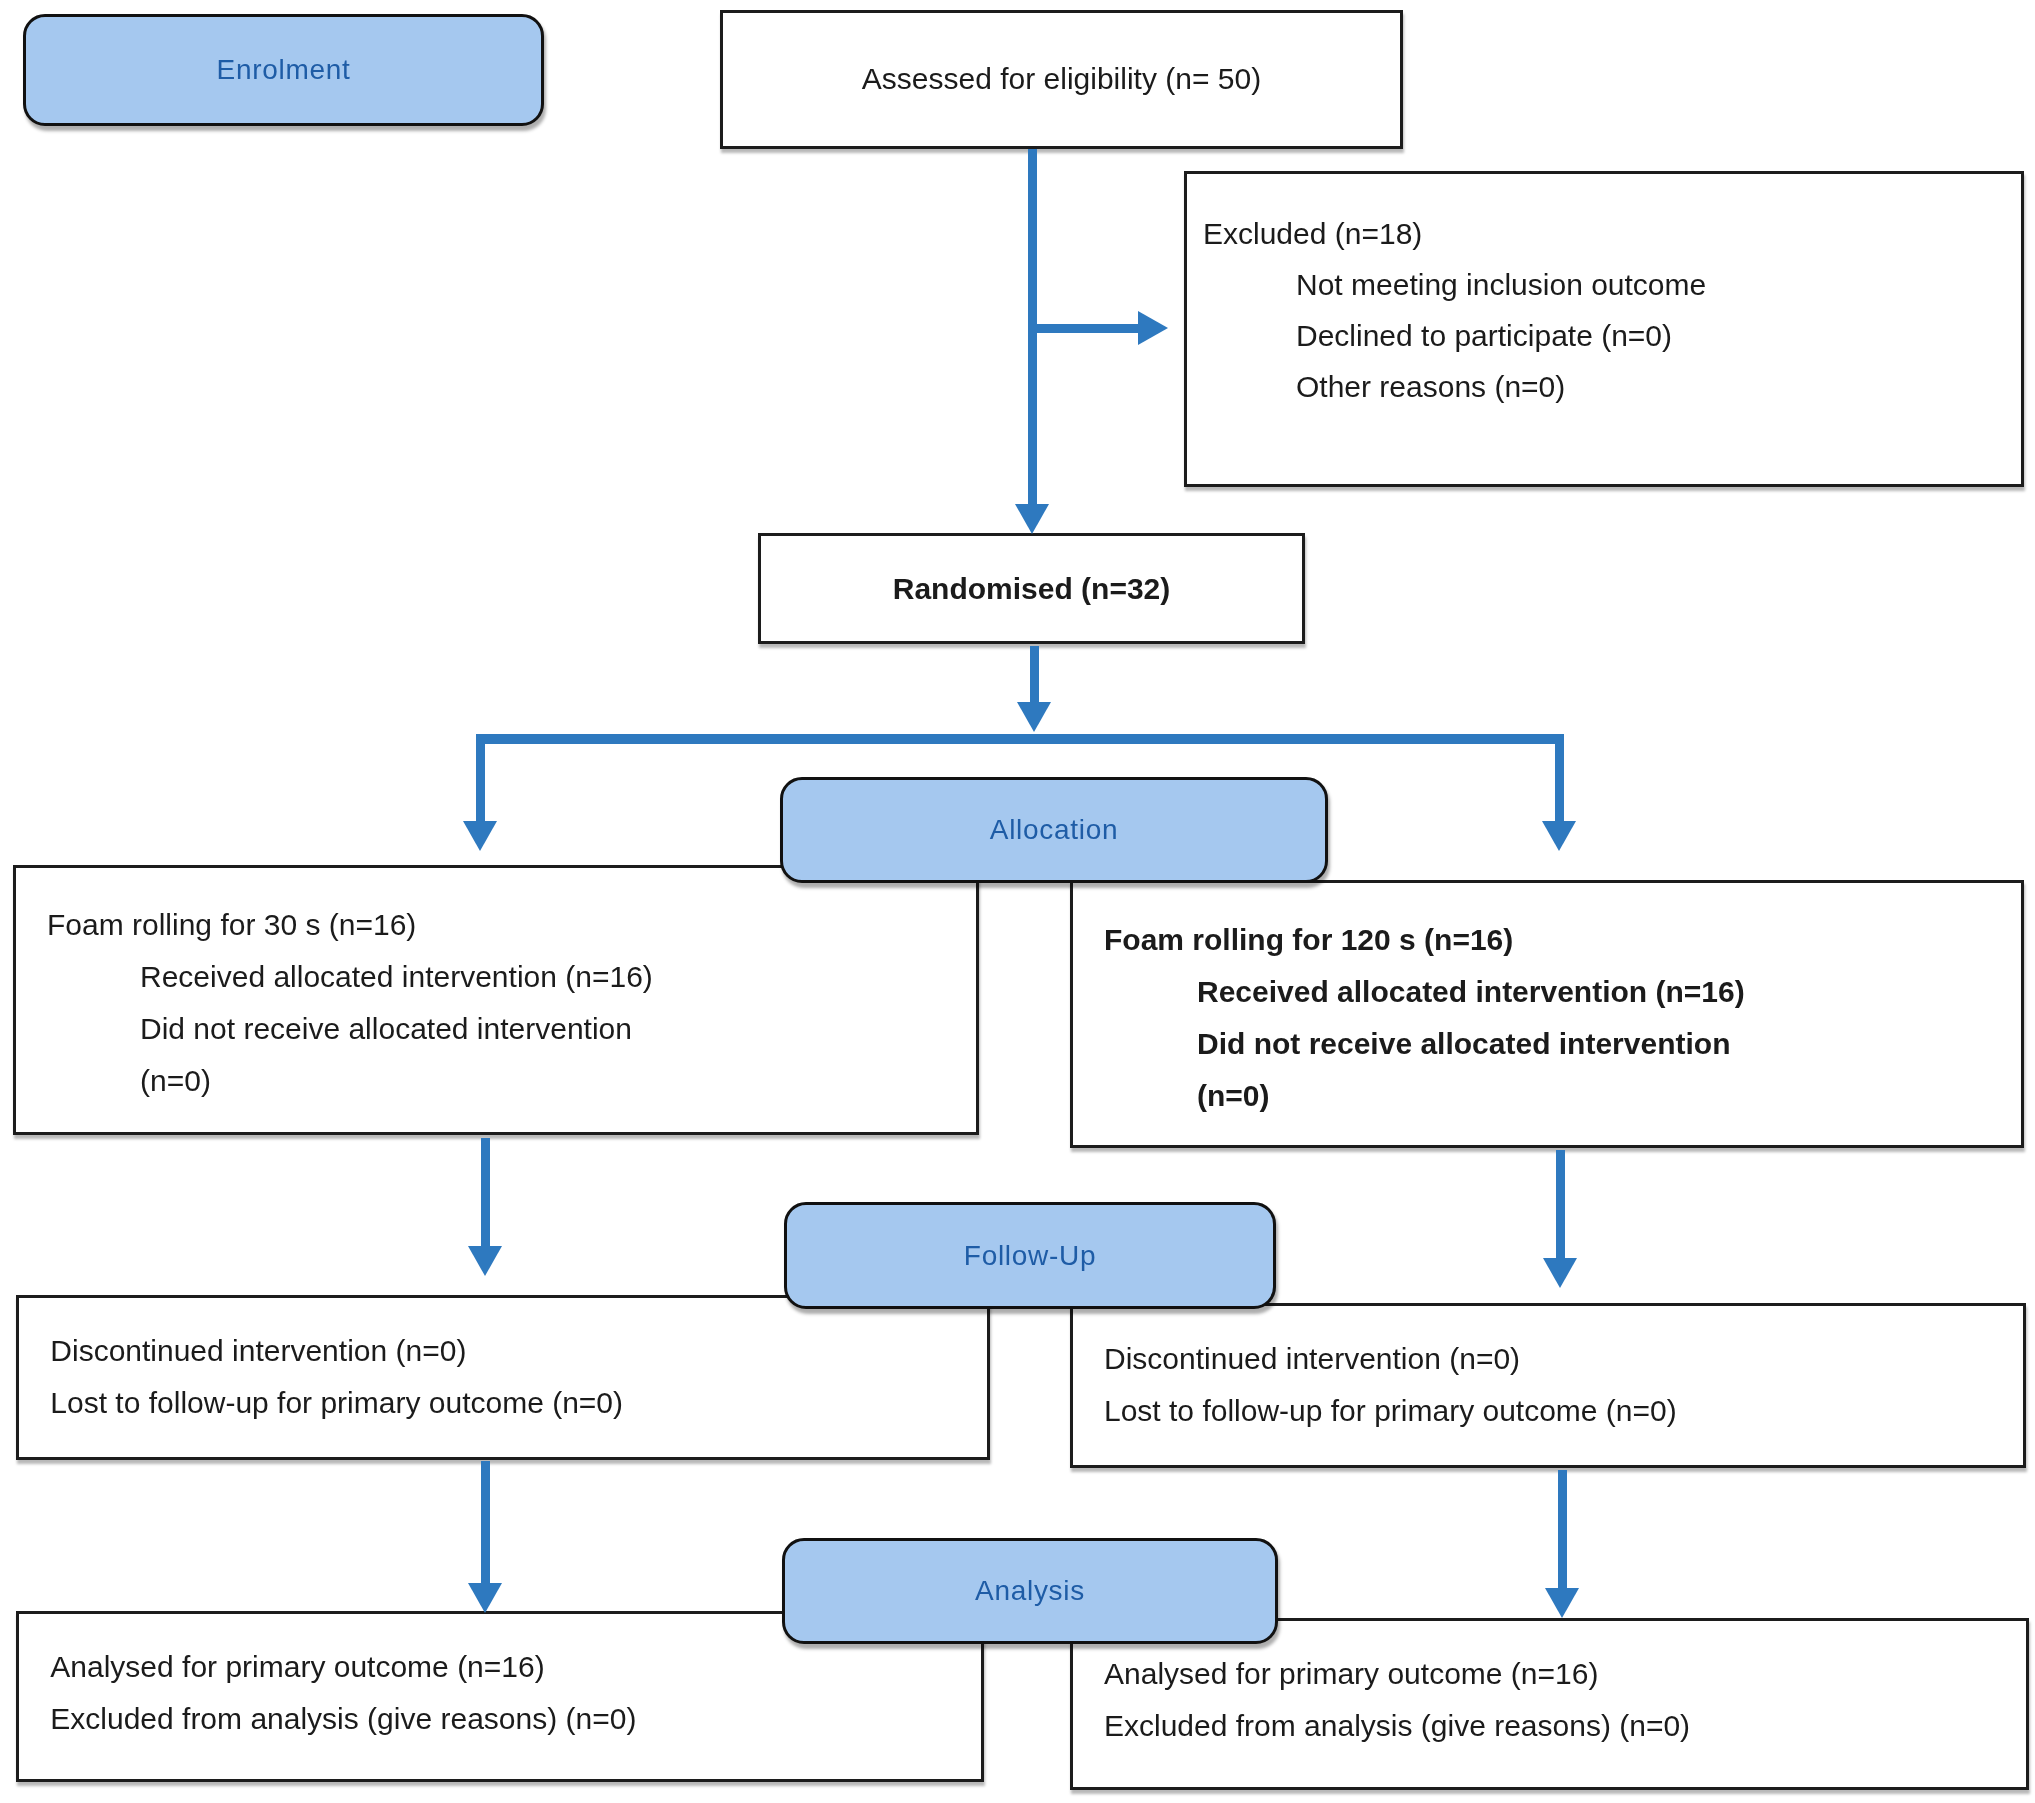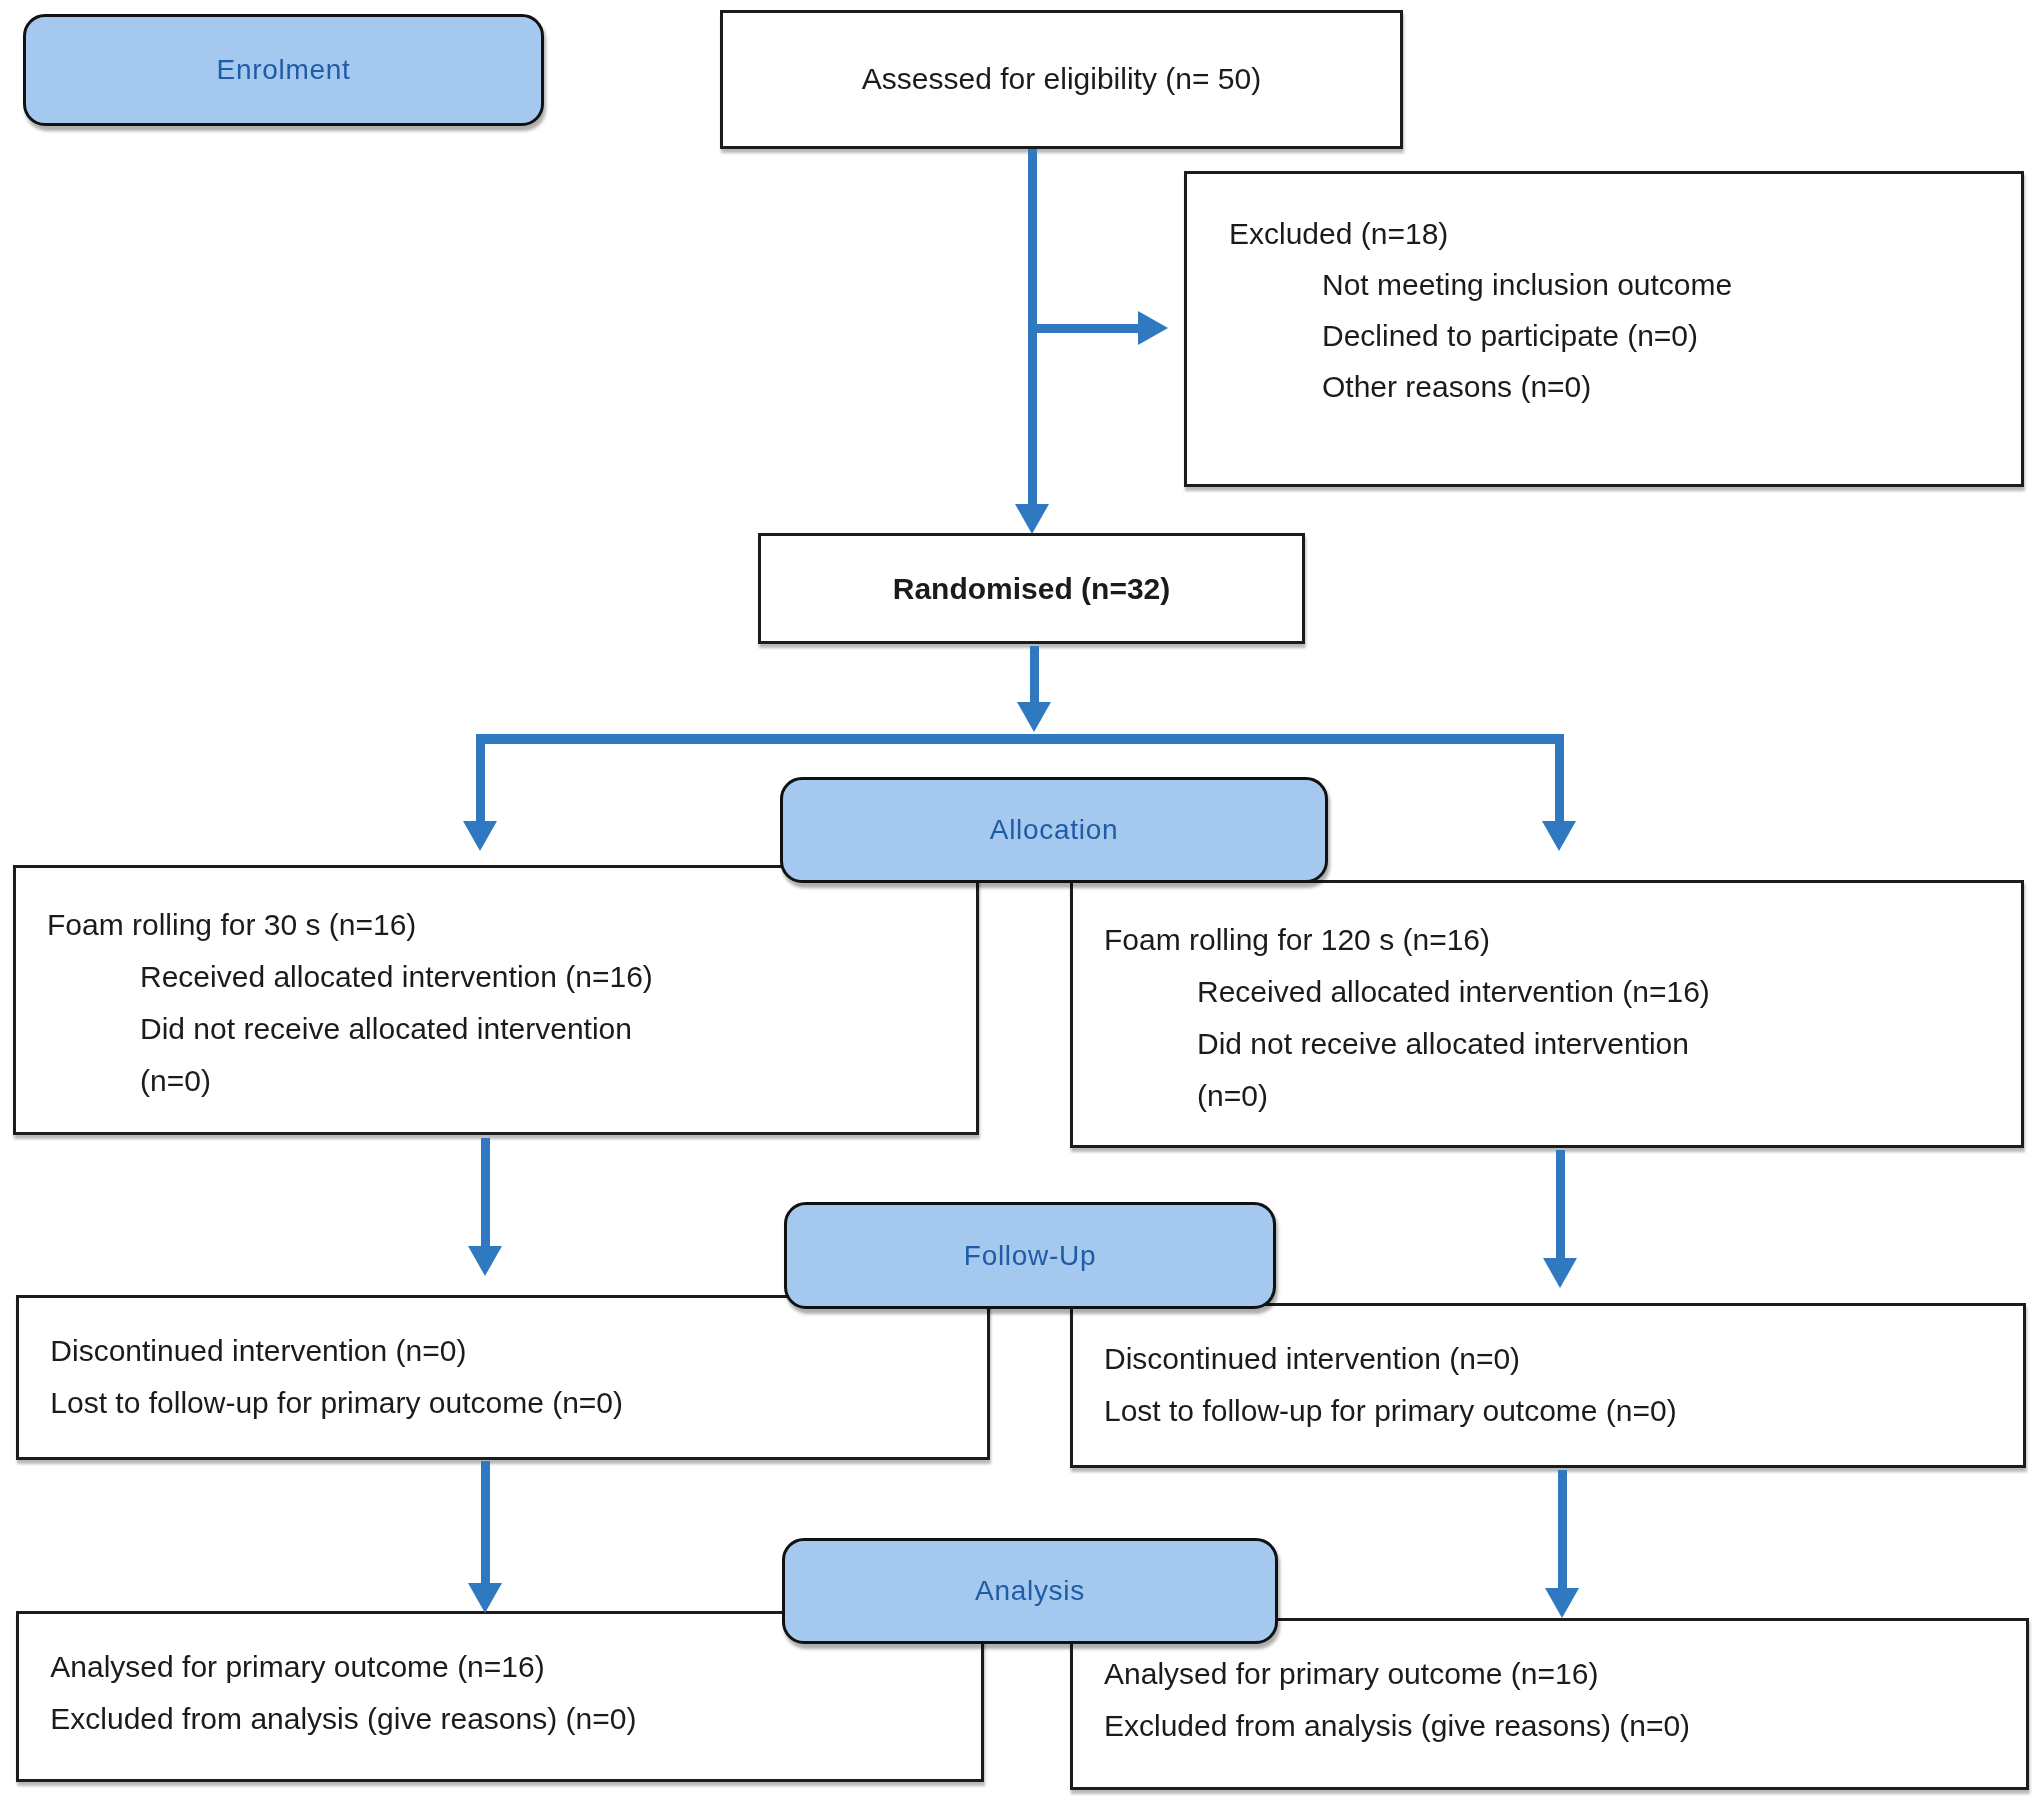--- a/index.html
+++ b/index.html
@@ -48,21 +48,21 @@
     <span>Assessed for eligibility (n= 50)</span>
   </div>
 
   <div class="shaft-v" style="left:1028px; top:149px; height:357px;"></div>
   <div class="head-down" style="left:1015px; top:504px;"></div>
 
   <div class="shaft-h" style="left:1037px; top:324px; width:101px;"></div>
   <div class="head-right" style="left:1138px; top:311px;"></div>
 
   <div class="whitebox" style="left:1184px; top:171px; width:840px; height:316px;">
-    <div class="lines lh78" style="padding:34px 13px 0 42px;">
+    <div class="lines lh78" style="padding:34px 13px 0 16px;">
       <div class="line">Excluded (n=18)</div>
       <div class="line ind-a">Not meeting inclusion outcome</div>
       <div class="line ind-a">Declined to participate (n=0)</div>
       <div class="line ind-a">Other reasons (n=0)</div>
     </div>
   </div>
 
   <div class="whitebox centerbox" style="left:758px; top:533px; width:547px; height:111px;font-weight:bold;">
     <span>Randomised (n=32)</span>
   </div>
@@ -83,21 +83,21 @@
   <div class="whitebox" style="left:13px; top:865px; width:966px; height:270px;">
     <div class="lines" style="padding:31px 13px 0 31px;">
       <div class="line">Foam rolling for 30 s (n=16)</div>
       <div class="line ind-a">Received allocated intervention (n=16)</div>
       <div class="line ind-a">Did not receive allocated intervention</div>
       <div class="line ind-a">(n=0)</div>
     </div>
   </div>
 
   <div class="whitebox" style="left:1070px; top:880px; width:954px; height:268px;">
-    <div class="lines" style="padding:31px 13px 0 31px;">
+    <div class="lines" style="padding:31px 13px 0 31px;font-weight:bold;">
       <div class="line">Foam rolling for 120 s (n=16)</div>
       <div class="line ind-a">Received allocated intervention (n=16)</div>
       <div class="line ind-a">Did not receive allocated intervention</div>
       <div class="line ind-a">(n=0)</div>
     </div>
   </div>
 
   <div class="shaft-v" style="left:481px; top:1138px; height:109px;"></div>
   <div class="head-down" style="left:468px; top:1246px;"></div>
   <div class="shaft-v" style="left:1556px; top:1150px; height:109px;"></div>

